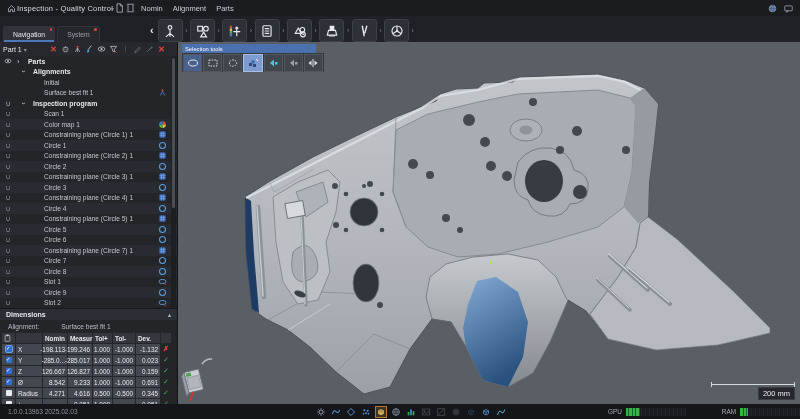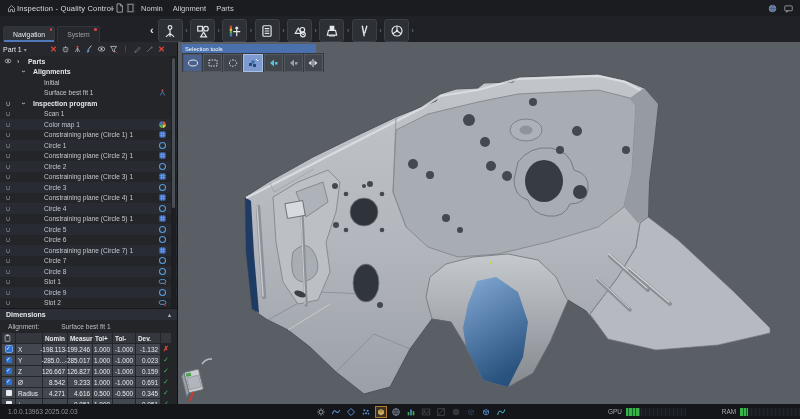--- a/index.html
+++ b/index.html
@@ -758,20 +758,24 @@
       <path d="M24,8 A11,11 0 0 1 34,3" fill="none" stroke="#b8bcc2" stroke-width="1.4"></path>
       <g transform="rotate(-14 18 28)">
         <rect x="9" y="14" width="15" height="21" rx="1.5" fill="#c9cdd2" stroke="#6e737a" stroke-width="0.9"></rect>
         <path d="M9,14 l-3,3 v21 l3,-3 Z" fill="#9ba0a7" stroke="#6e737a" stroke-width="0.7"></path>
         <rect x="10.5" y="15.5" width="5" height="3.5" fill="#4aa34a"></rect>
         <rect x="10.5" y="20" width="12" height="12" fill="#b2b6bc" stroke="#878c93" stroke-width="0.6"></rect>
       </g>
       <path d="M15,36 L12,45" stroke="#cc3b30" stroke-width="2"></path>
     </svg>
 
+    <div class="scalebar">
+      <div class="sb-line"></div>
+      <span class="sb-label">200 mm</span>
+    </div>
   </div>
 
   <div class="statusbar">
     <span class="version">1.0.0.13963 2025.02.03</span>
     <span class="sb-icons">
         <span class="sb-ic">
           <svg width="10" height="10" viewBox="0 0 12 12" fill="none" stroke-width="1">
             <circle cx="6" cy="6" r="2.4" fill="none" stroke="#9aa0a8" stroke-width="1.1"></circle>
             <path d="M6 1.5 V3 M6 9 V10.5 M1.5 6 H3 M9 6 H10.5 M2.9 2.9 L4 4 M9.1 2.9 L8 4 M2.9 9.1 L4 8 M9.1 9.1 L8 8" stroke="#9aa0a8"></path>
           </svg>

